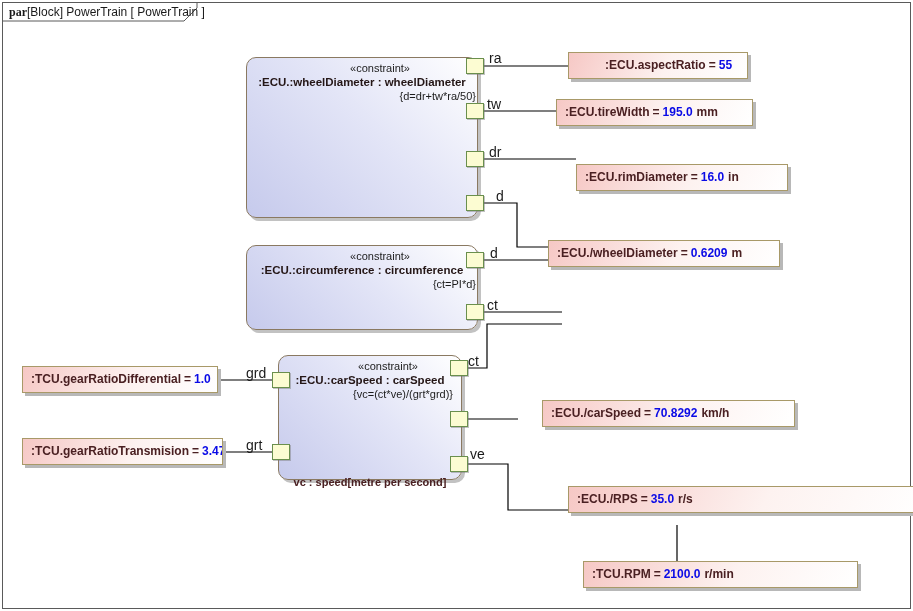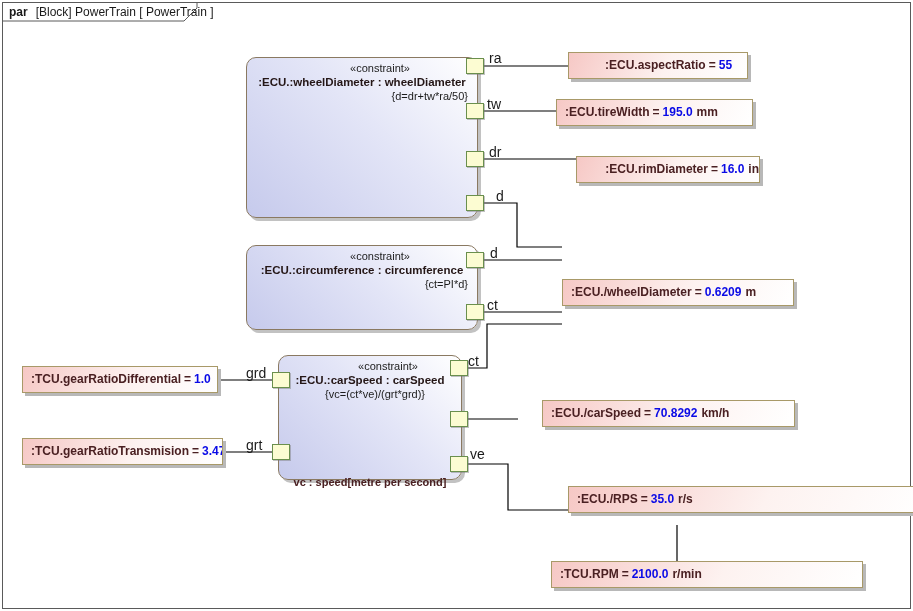--- a/index.html
+++ b/index.html
@@ -4,31 +4,31 @@
 <style>
   html,body{margin:0;padding:0;background:#fff;}
   #canvas{
     position:relative;width:913px;height:611px;background:#ffffff;
     font-family:"Liberation Sans", sans-serif;overflow:hidden;
   }
   .frame{position:absolute;left:2px;top:2px;right:2px;bottom:2px;border:1px solid #5a5a5a;}
   .frame-tab-text{
     position:absolute;left:9px;top:5px;font-size:12px;color:#1a1a1a;white-space:nowrap;z-index:6;
   }
-  .frame-tab-text .kw{font-weight:bold;margin-right:8px;}
+  .frame-tab-text .kw{font-weight:bold;margin-right:0;font-family:Liberation Serif, serif;}
   svg.wires{position:absolute;left:0;top:0;z-index:3;}
 
   .cblock{
     position:absolute;z-index:1;border:1px solid #8a7961;border-radius:10px;
     background:linear-gradient(45deg,#c6caec 0%,#e3e5f7 55%,#ffffff 100%);
     box-shadow:3px 3px 0 #c2c2c2;box-sizing:border-box;
   }
   .cblock .stereo{display:block;text-align:center;font-size:11px;color:#1c1c1c;margin-top:4px;padding-left:36px;}
   .cblock .cname{display:block;text-align:center;font-size:11.5px;font-weight:bold;color:#241616;white-space:nowrap;margin-top:2px;}
-  .cblock .cexpr{display:block;text-align:right;font-size:11px;color:#1c1c1c;padding-right:9px;margin-top:2px;}
+  .cblock .cexpr{display:block;text-align:right;font-size:11px;color:#1c1c1c;padding-right:1px;margin-top:2px;}
   .cblock .cnote{position:absolute;left:0;right:0;top:88px;text-align:center;font-size:11px;font-weight:bold;color:#4a2022;white-space:nowrap;margin-top:32px;}
 
   .port{
     position:absolute;z-index:5;width:18px;height:16px;box-sizing:border-box;
     background:#fcfcd2;border:1px solid #6a8f4d;box-shadow:1px 1px 0 rgba(120,120,120,.45);
   }
 
   .vbox{
     position:absolute;z-index:4;height:27px;box-sizing:border-box;
     border:1px solid #a89968;background:linear-gradient(115deg,#f6c8c5 0%,#fdf2f0 55%,#ffffff 100%);
@@ -80,21 +80,21 @@
 
   <div class="cblock" style="left:246px;top:245px;width:232px;height:85px;">
     <span class="stereo">«constraint»</span>
     <span class="cname">:ECU.:circumference : circumference</span>
     <span class="cexpr">{ct=PI*d}</span>
   </div>
 
   <div class="cblock" style="left:278px;top:355px;width:184px;height:125px;">
     <span class="stereo">«constraint»</span>
     <span class="cname">:ECU.:carSpeed : carSpeed</span>
-    <span class="cexpr" style="padding-right:36px;">{vc=(ct*ve)/(grt*grd)}</span>
+    <span class="cexpr" style="padding-right:8px;">{vc=(ct*ve)/(grt*grd)}</span>
     <span class="cnote">vc : speed[metre per second]</span>
   </div>
 
   <div class="port" style="left:466px;top:58px;"></div>
   <div class="port" style="left:466px;top:103px;"></div>
   <div class="port" style="left:466px;top:151px;"></div>
   <div class="port" style="left:466px;top:195px;"></div>
   <div class="port" style="left:466px;top:252px;"></div>
   <div class="port" style="left:466px;top:304px;"></div>
   <div class="port" style="left:450px;top:360px;"></div>
@@ -115,38 +115,38 @@
   <div class="plabel" style="left:246px;top:437px;">grt</div>
 
   <div class="vbox" style="left:568px;top:52px;width:180px;padding-left:36px;">
     <span class="lbl">:ECU.aspectRatio</span><span class="eq">=</span><span class="val">55</span>
   </div>
 
   <div class="vbox" style="left:556px;top:99px;width:197px;">
     <span class="lbl">:ECU.tireWidth</span><span class="eq">=</span><span class="val">195.0</span><span class="unit">mm</span>
   </div>
 
-  <div class="vbox" style="left:576px;top:156px;width:184px;text-align:right;">
+  <div class="vbox" style="left:576px;top:164px;width:212px;">
     <span class="lbl">:ECU.rimDiameter</span><span class="eq">=</span><span class="val">16.0</span><span class="unit">in</span>
   </div>
 
-  <div class="vbox" style="left:562px;top:240px;width:232px;margin-top:39px;">
+  <div class="vbox" style="left:548px;top:240px;width:232px;">
     <span class="lbl">:ECU./wheelDiameter</span><span class="eq">=</span><span class="val">0.6209</span><span class="unit">m</span>
   </div>
 
 
   <div class="vbox" style="left:518px;top:400px;width:253px;margin-left:24px;">
     <span class="lbl">:ECU./carSpeed</span><span class="eq">=</span><span class="val">70.8292</span><span class="unit">km/h</span>
   </div>
 
   <div class="vbox" style="left:568px;top:486px;width:360px;">
     <span class="lbl">:ECU./RPS</span><span class="eq">=</span><span class="val">35.0</span><span class="unit">r/s</span>
   </div>
 
-  <div class="vbox" style="left:551px;top:561px;width:312px;">
+  <div class="vbox" style="left:583px;top:561px;width:275px;">
     <span class="lbl">:TCU.RPM</span><span class="eq">=</span><span class="val">2100.0</span><span class="unit">r/min</span>
   </div>
 
   <div class="vbox" style="left:22px;top:366px;width:196px;">
     <span class="lbl">:TCU.gearRatioDifferential</span><span class="eq">=</span><span class="val">1.0</span>
   </div>
 
   <div class="vbox" style="left:22px;top:438px;width:201px;">
     <span class="lbl">:TCU.gearRatioTransmision</span><span class="eq">=</span><span class="val">3.47</span>
   </div>

